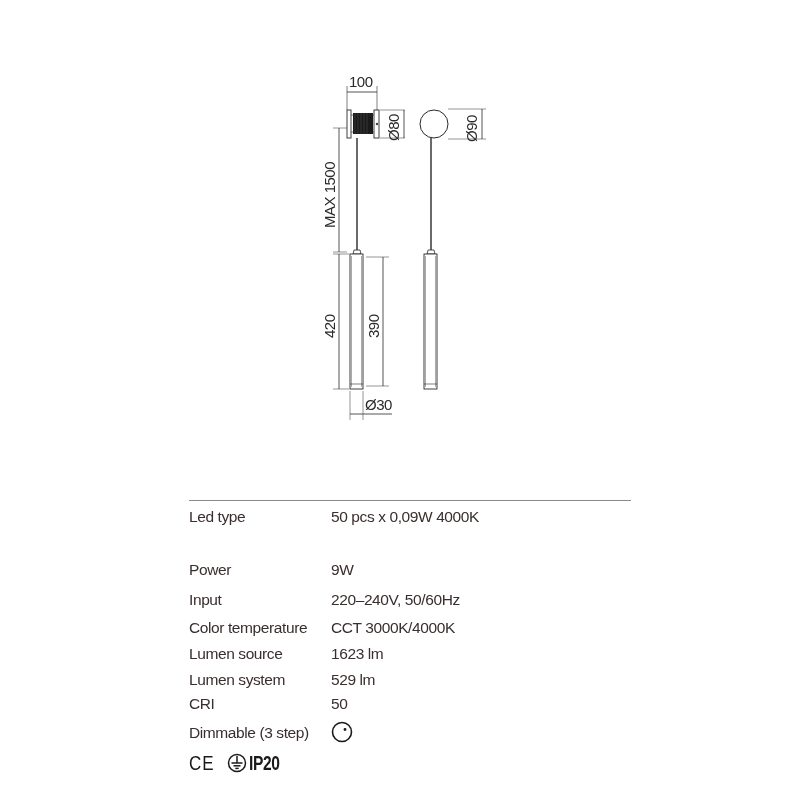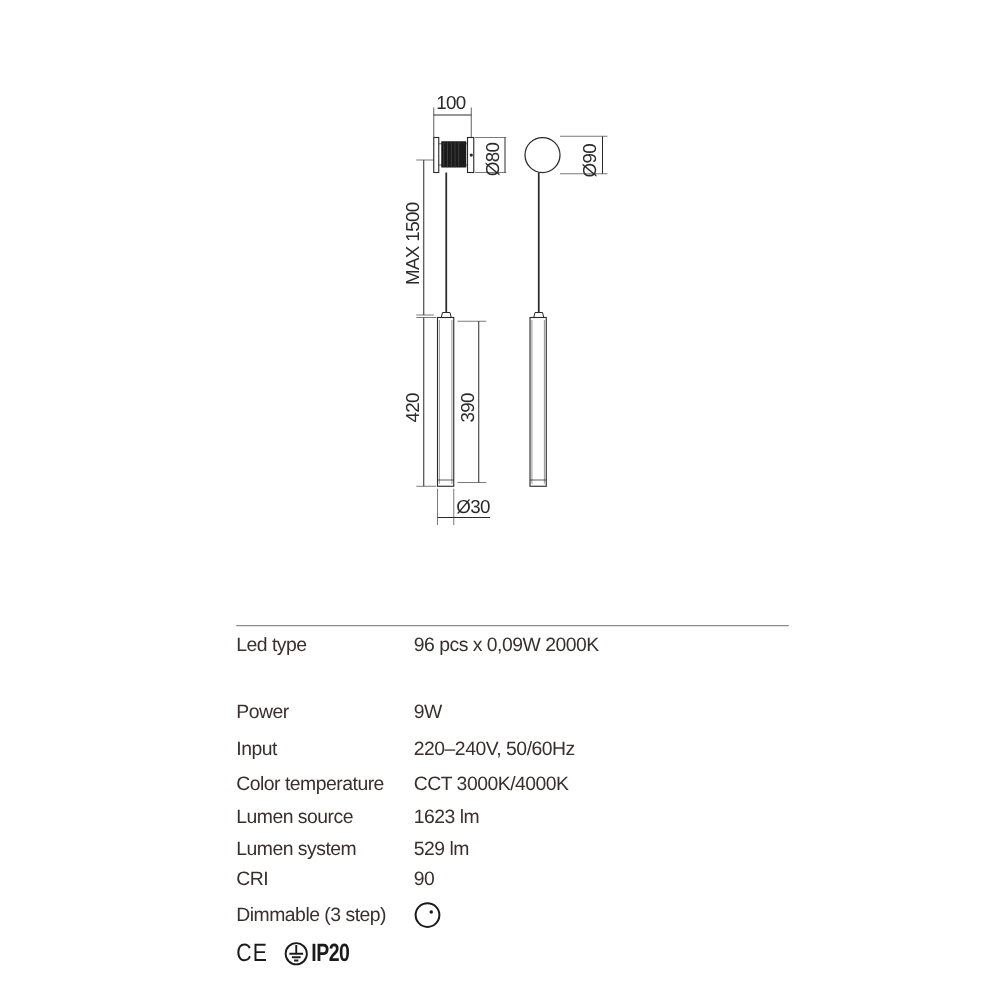--- a/index.html
+++ b/index.html
@@ -191,21 +191,21 @@
     <text class="dim-label" x="365" y="410">Ø30</text>
   </svg>
 </div>
 
 <div class="specs">
   <div class="specs-rule"></div>
 
   <div class="spec-row" style="top:8px;">
     <span class="spec-label">Led type</span>
     <span class="spec-value">
-      <span class="line">96 pcs x 0,09W 2000K</span>
+      <span class="line">50 pcs x 0,09W 4000K</span>
     </span>
   </div>
 
   <div class="spec-row" style="top:61px;">
     <span class="spec-label">Power</span>
     <span class="spec-value">9W</span>
   </div>
 
   <div class="spec-row" style="top:91px;">
     <span class="spec-label">Input</span>
@@ -222,21 +222,21 @@
     <span class="spec-value">1623 lm</span>
   </div>
 
   <div class="spec-row" style="top:171px;">
     <span class="spec-label">Lumen system</span>
     <span class="spec-value">529 lm</span>
   </div>
 
   <div class="spec-row" style="top:195px;">
     <span class="spec-label">CRI</span>
-    <span class="spec-value">90</span>
+    <span class="spec-value">50</span>
   </div>
 
   <div class="spec-row" style="top:224px;">
     <span class="spec-label">Dimmable (3 step)</span>
     <svg class="dim-icon" viewBox="0 0 22 22">
       <circle cx="11" cy="11" r="9.5" fill="none" stroke="#1a1a1a" stroke-width="1.6"></circle>
       <path d="M11 3.5 A7.5 7.5 0 0 0 11 18.5 A5 5 0 0 1 11 3.5 Z" fill="#1a1a1a"></path>
       <circle cx="14" cy="8.5" r="1.4" fill="#1a1a1a"></circle>
     </svg>
   </div>

